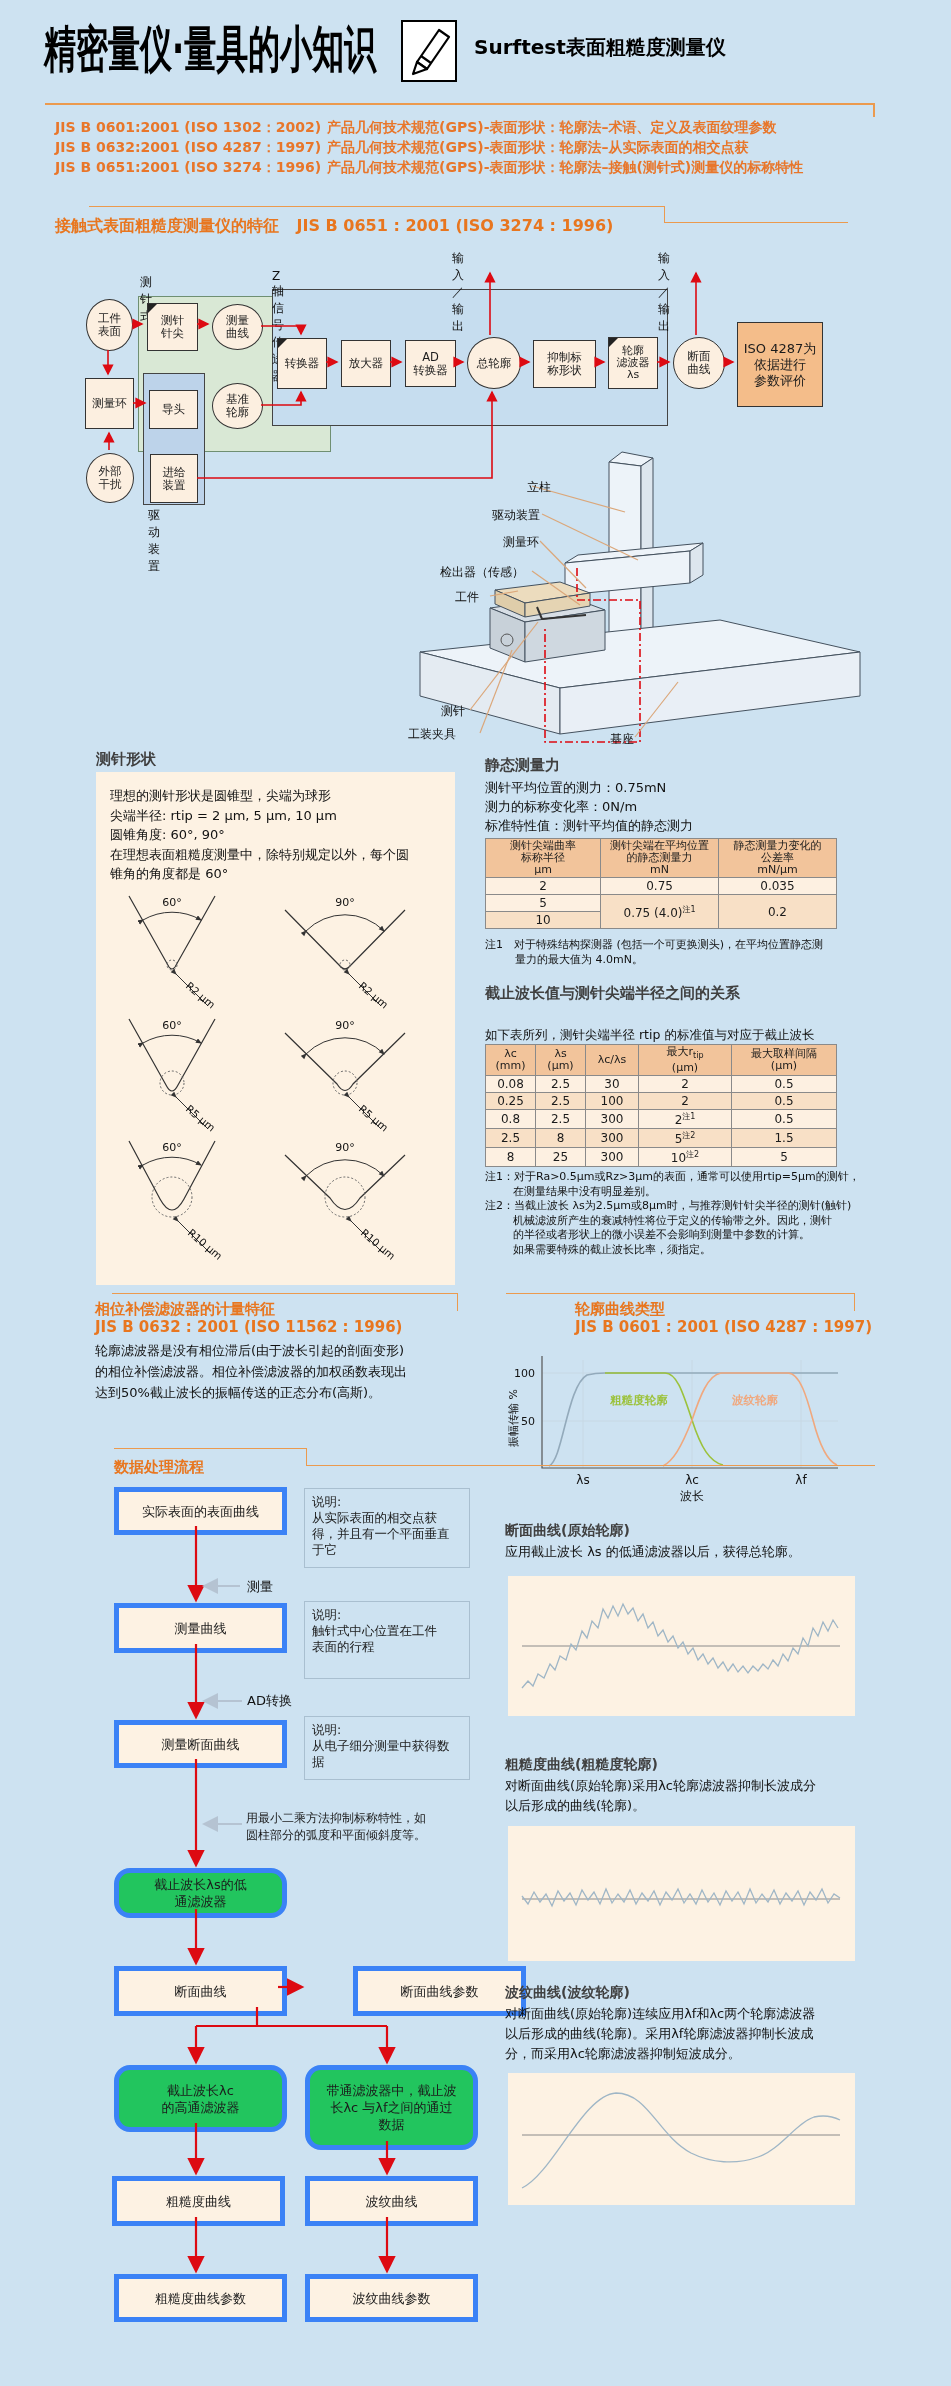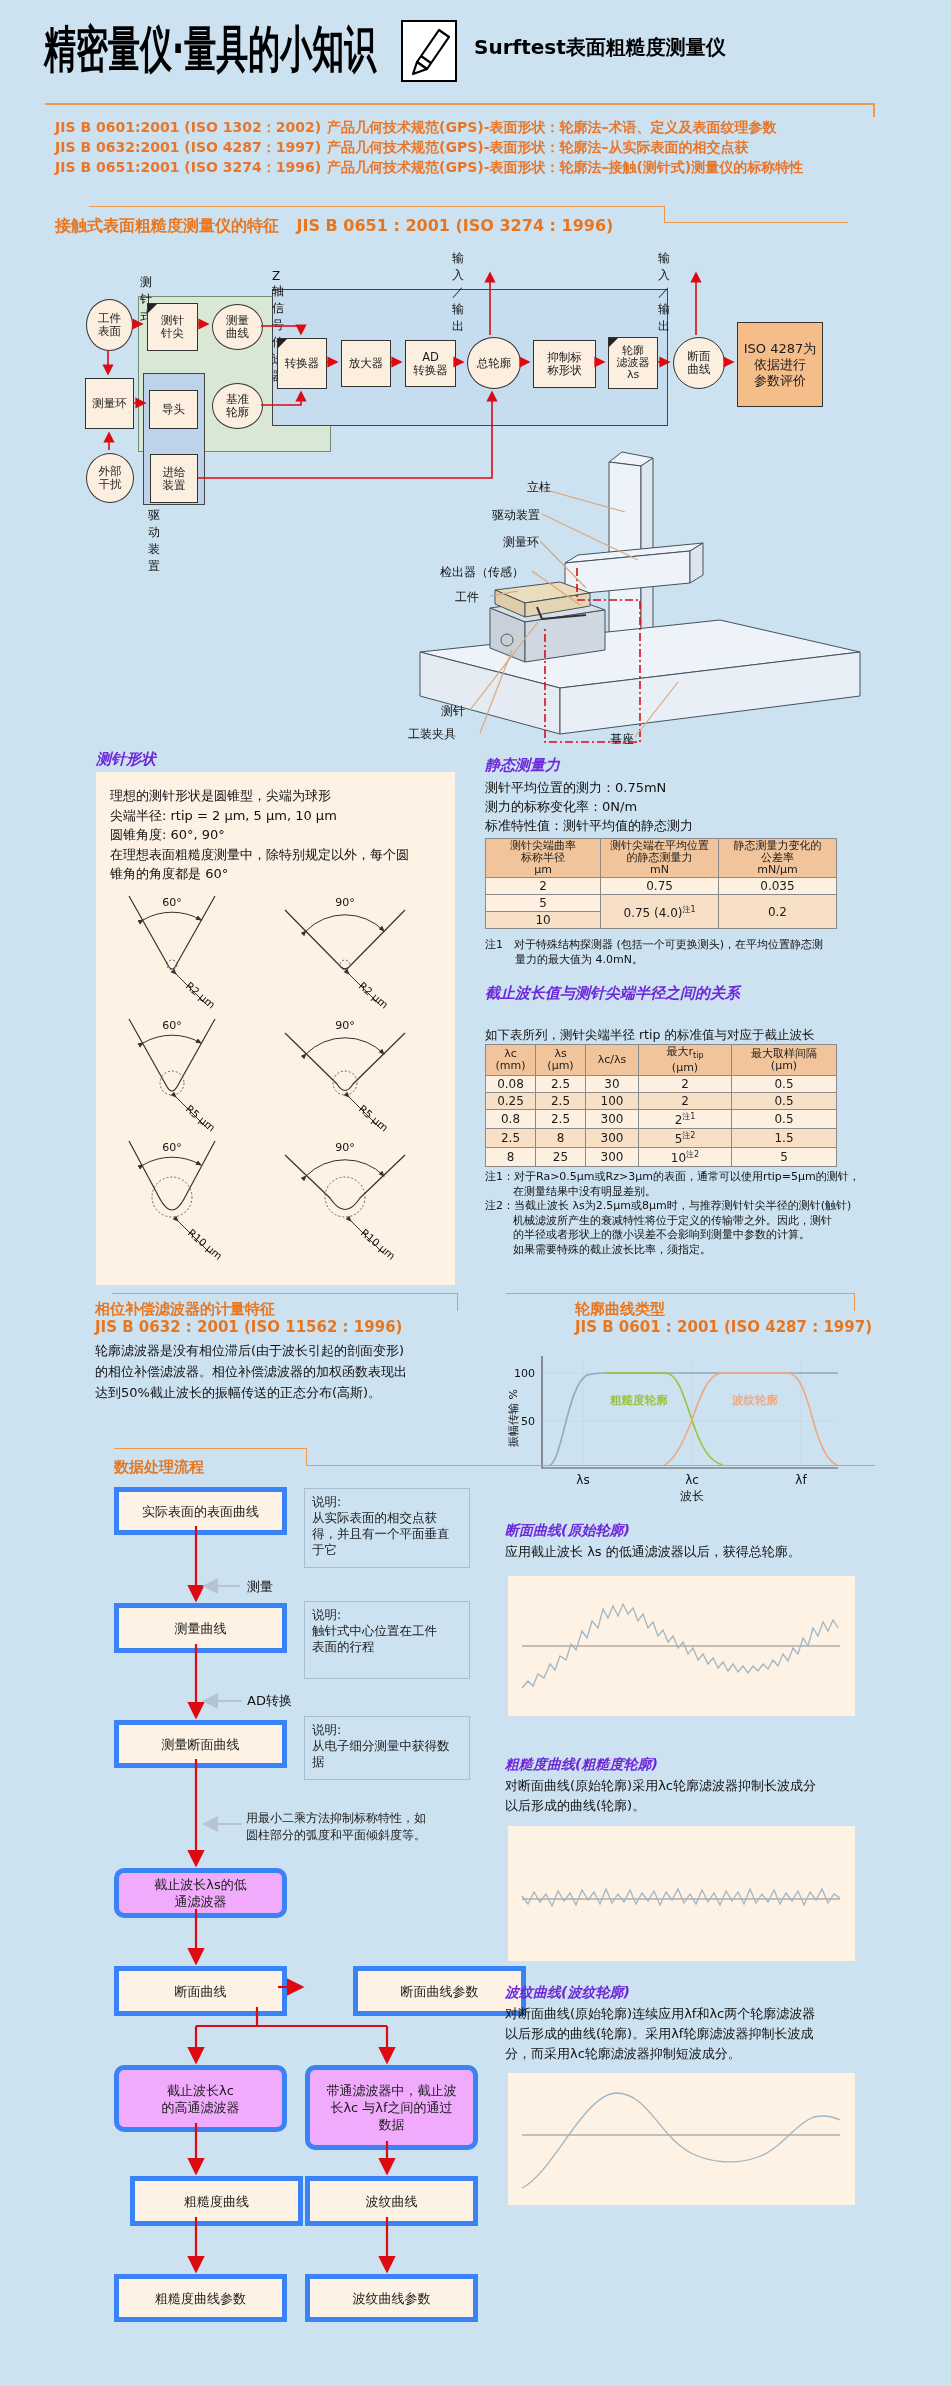--- a/index.html
+++ b/index.html
@@ -7,23 +7,23 @@
   body{font-family:"DejaVu Sans","Liberation Sans",sans-serif;}
   #page{position:relative;width:951px;height:2386px;background:#cde2f1;overflow:hidden;color:#1b1b1b;}
   .abs{position:absolute;}
   .ohd{color:var(--o);font-weight:bold;}
   .rule{position:absolute;background:#eb9a4e;}
   .node{position:absolute;background:#fcefe0;border:1px solid #333;display:flex;flex-direction:column;align-items:center;justify-content:center;text-align:center;font-size:11.5px;line-height:13px;}
   .ellipse{border-radius:50%;}
   .fold:before{content:"";position:absolute;left:0;top:0;border-top:9px solid #222;border-right:9px solid transparent;}
   .lbl{position:absolute;font-size:12px;color:#111;}
   .fbox{position:absolute;background:var(--cream);border:5px solid #3b82f6;display:flex;flex-direction:column;align-items:center;justify-content:center;text-align:center;font-size:13px;line-height:17px;}
-  .forange{background:#f0abfc;border-radius:10px;}
+  .forange{background:#22c55e;border-radius:16px;}
   .fnote{position:absolute;border:1px solid #a9bfd0;font-size:12.5px;line-height:16px;padding:5px 7px;box-sizing:border-box;}
-  .sechd{position:absolute;font-size:15px;font-weight:bold;color:#6d28d9;font-style:italic;}
+  .sechd{position:absolute;font-size:15px;font-weight:bold;color:#404040;}
   .body13{position:absolute;font-size:13px;line-height:20px;color:#111;}
   table{border-collapse:collapse;}
   .dtab{position:absolute;font-size:12px;}
   .dtab th,.dtab td{border:1px solid #8a8a8a;text-align:center;padding:1px 2px;}
   .dtab th{background:#f2c49b;font-weight:normal;font-size:11px;line-height:12px;}
   .rlight{background:#fdf0e1;}
   .rdark{background:#f8e0c6;}
   sup{font-size:8px;}
   .wavebox{position:absolute;background:var(--cream);}
   .note11{position:absolute;font-size:11px;line-height:14.5px;color:#111;}
@@ -464,21 +464,21 @@
     </div>
   <div class="fbox forange" style="left:114px;top:2065px;width:163px;height:57px;">
     <span>截止波长λc</span>
       <span>的高通滤波器</span>
     </div>
   <div class="fbox forange" style="left:305px;top:2065px;width:163px;height:75px;">
     <span>带通滤波器中，截止波</span>
       <span>长λc 与λf之间的通过</span>
       <span>数据</span>
     </div>
-  <div class="fbox" style="left:130px;top:2176px;width:163px;height:40px;">
+  <div class="fbox" style="left:112px;top:2176px;width:163px;height:40px;">
       <span>粗糙度曲线</span>
     </div>
   <div class="fbox" style="left:305px;top:2176px;width:163px;height:40px;">
       <span>波纹曲线</span>
     </div>
   <div class="fbox" style="left:114px;top:2274px;width:163px;height:38px;">
       <span>粗糙度曲线参数</span>
     </div>
   <div class="fbox" style="left:305px;top:2274px;width:163px;height:38px;">
       <span>波纹曲线参数</span>

